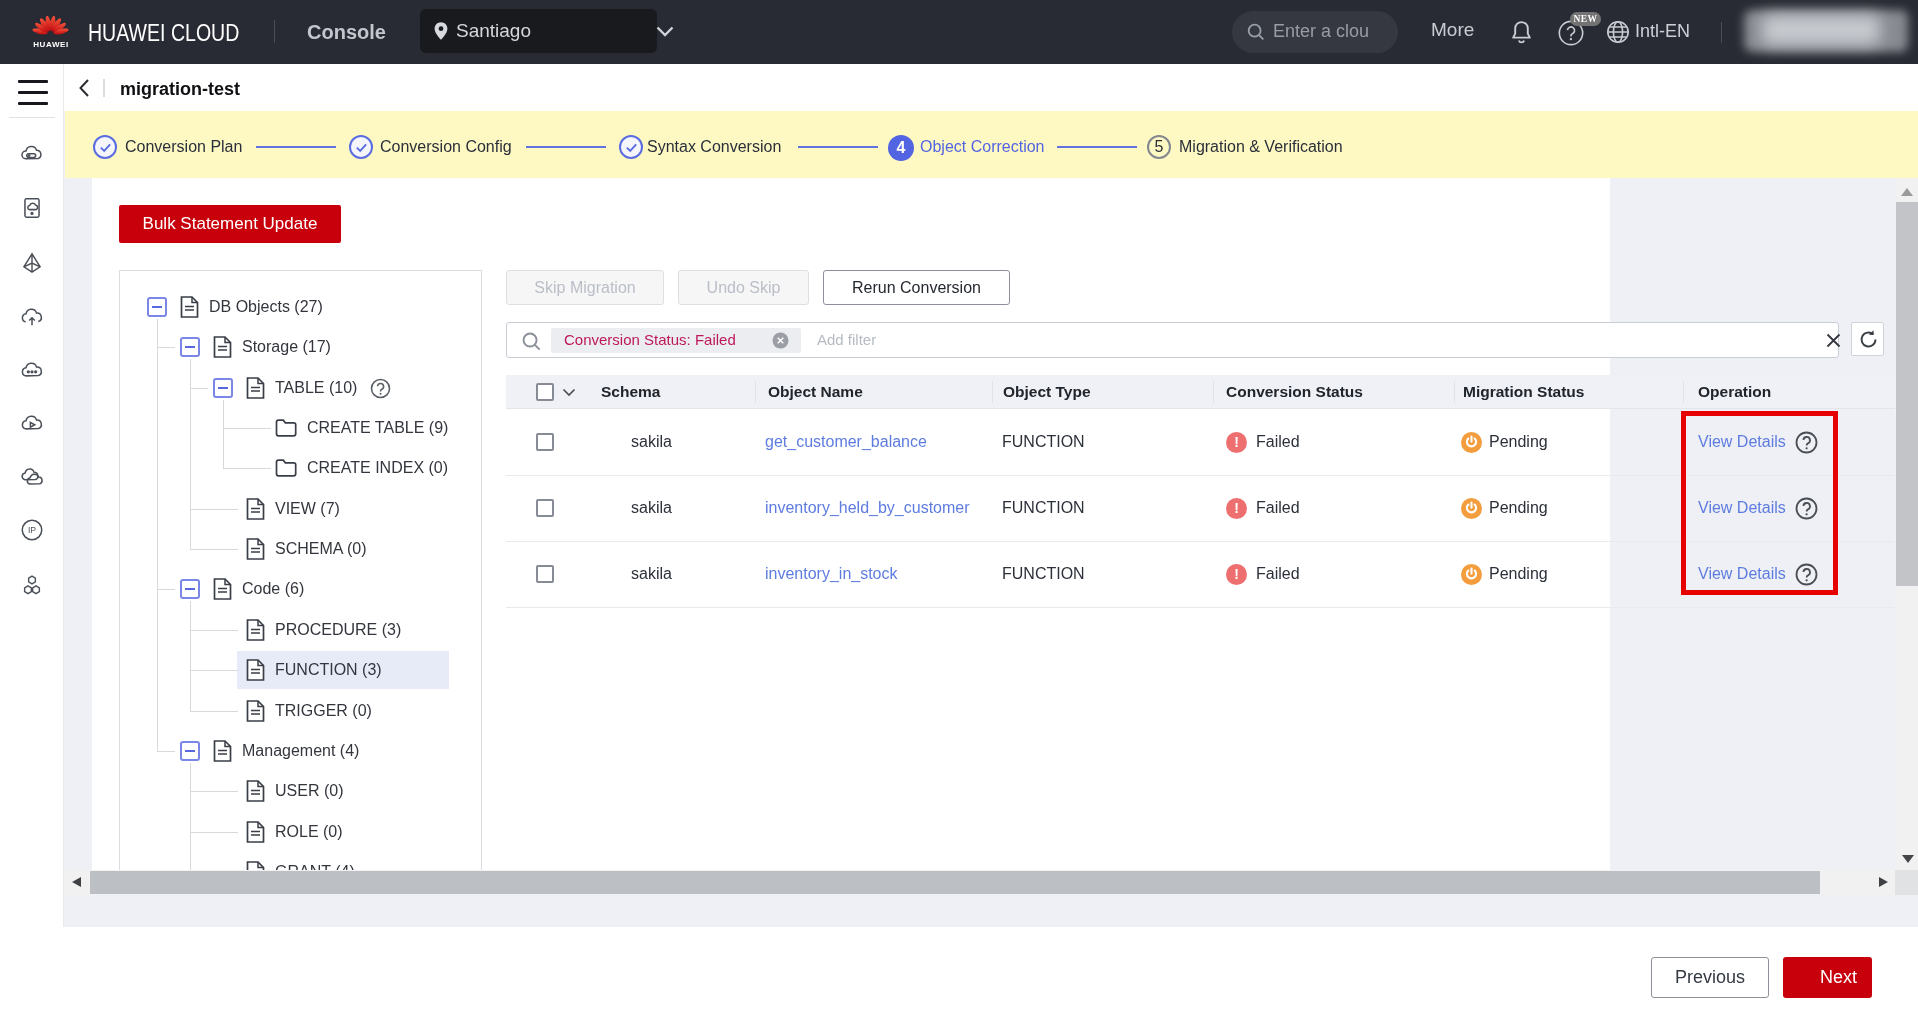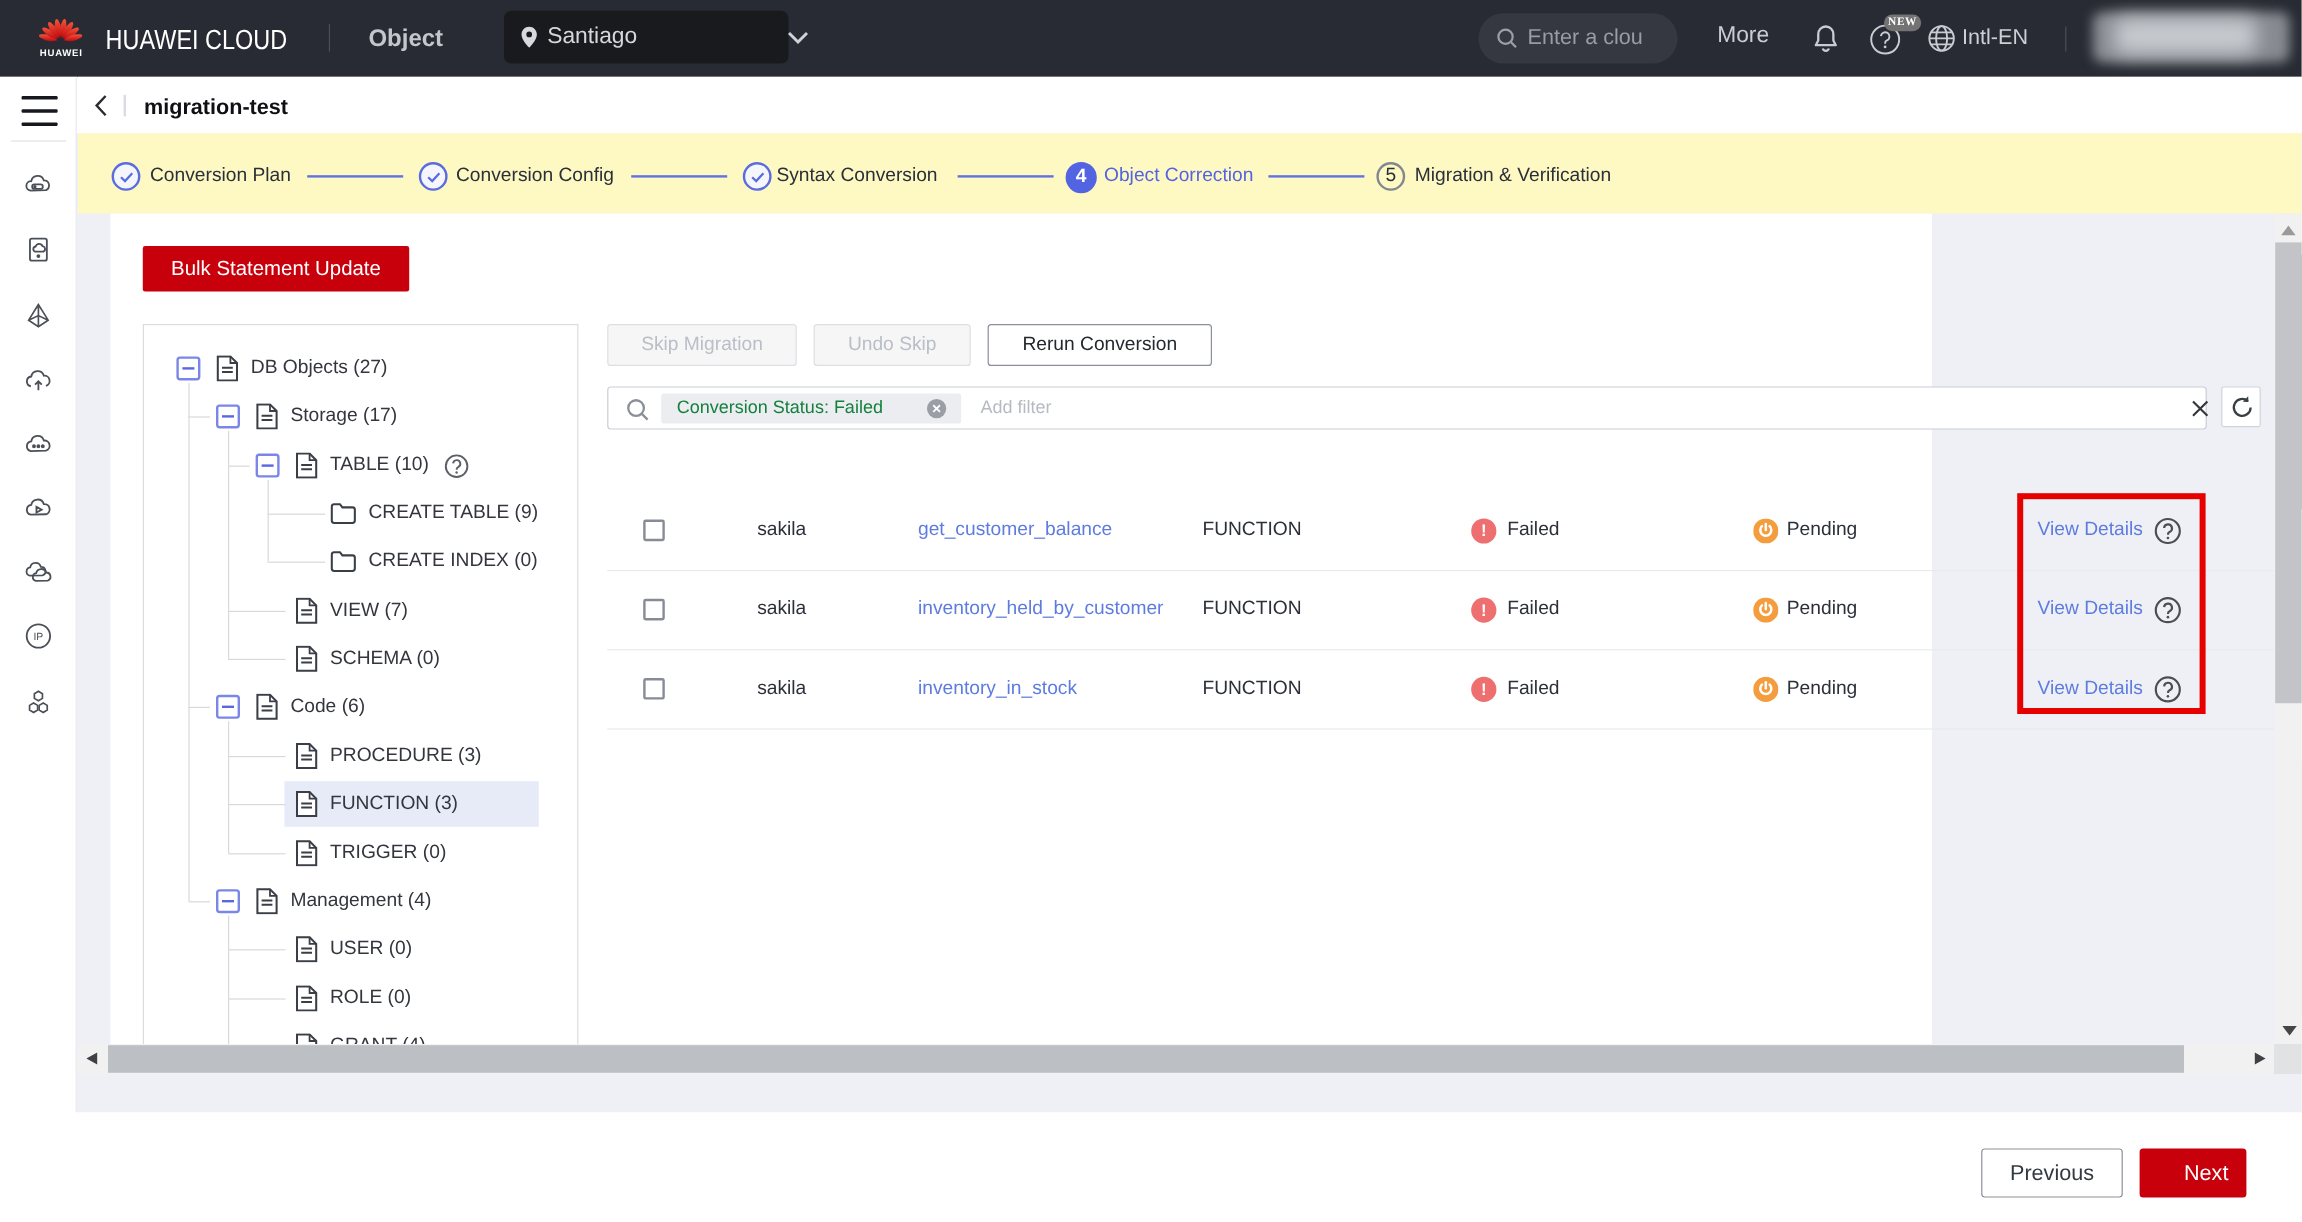--- a/index.html
+++ b/index.html
@@ -43,21 +43,21 @@
 .ttxt { position:absolute; font-size:16px; color:#33363d; white-space:nowrap; }
 .tguide { position:absolute; background:#d9d9dc; }
 #fhl { position:absolute; left:117px; top:380px; width:212px; height:38px; background:#e7ebf8; }
 
 .btn { position:absolute; top:92px; height:35px; border-radius:3px; font-size:16px; text-align:center; line-height:33px; }
 .btn.dis { background:#f6f6f7; border:1px solid #dddfe3; color:#babec7; }
 .btn.en { background:#fff; border:1px solid #8c909a; color:#24292f; }
 
 #filter { position:absolute; left:414px; top:144px; width:1333px; height:36px; border:1px solid #c9cdd5; border-radius:3px; background:#fff; }
 #ftag { position:absolute; left:44px; top:5px; width:250px; height:25px; background:#ebedf0; border-radius:2px; }
-#ftag span { position:absolute; left:13px; top:3px; font-size:15px; color:#15803d; }
+#ftag span { position:absolute; left:13px; top:3px; font-size:15px; color:#be185d; }
 #faddf { position:absolute; left:310px; top:8px; font-size:15px; color:#b6bac2; }
 #frefresh { position:absolute; left:1759px; top:144px; width:33px; height:34px; border:1px solid #d0d3da; border-radius:2px; background:#fff; }
 
 #thead { position:absolute; left:414px; top:197px; width:1389px; height:34px; background:#eff1f6; border-bottom:1px solid #e3e5ea; }
 .th { position:absolute; top:8px; font-size:15.5px; font-weight:bold; color:#20242c; }
 .thdiv { position:absolute; top:6px; width:1px; height:22px; background:#dfe2e8; }
 .cbox { position:absolute; width:18px; height:18px; border:2px solid #878b95; border-radius:2px; background:#fff; }
 .rowsep { position:absolute; left:414px; width:1389px; height:1px; background:#e8eaed; }
 .td { position:absolute; font-size:16px; color:#2c3039; white-space:nowrap; }
 .tdlink { position:absolute; font-size:16px; color:#5e7ce0; white-space:nowrap; }
@@ -95,21 +95,21 @@
     <path d="M48.3 65.2 Q58.1 41.9 43.8 18.2 Q37.7 10.2 35.0 19.9 Q30.6 47.2 48.3 65.2 Z"></path>
     <path d="M51.7 65.2 Q69.4 47.2 65.0 19.9 Q62.3 10.2 56.2 18.2 Q41.9 41.9 51.7 65.2 Z"></path>
     <path d="M54.8 66.4 Q78.0 56.3 84.0 29.2 Q85.0 19.2 76.4 24.4 Q54.4 41.2 54.8 66.4 Z"></path>
     <path d="M57.3 68.7 Q82.5 67.9 98.1 45.0 Q102.8 36.1 92.9 37.7 Q66.2 45.1 57.3 68.7 Z"></path>
     <path d="M58.7 71.8 Q82.5 80.3 105.4 64.8 Q113.1 58.3 103.2 56.1 Q75.7 53.2 58.7 71.8 Z"></path>
     </g>
   </svg>
   <div class="hwtxt">HUAWEI</div>
   <div id="hcloud">HUAWEI CLOUD</div>
   <div class="sep" style="left:274px;top:20px;height:23px;"></div>
-  <div id="console">Object</div>
+  <div id="console">Console</div>
   <div id="region">
     <svg class="abs" style="left:10px;top:11px;" width="22" height="22" viewBox="0 0 24 24">
         <path fill="#d6d9dd" d="M12 2.5c-3.9 0-7 3.1-7 7 0 5.2 7 12 7 12s7-6.8 7-12c0-3.9-3.1-7-7-7zm0 9.6a2.6 2.6 0 1 1 0-5.2 2.6 2.6 0 0 1 0 5.2z"></path>
       </svg>
     <div class="rtxt">Santiago</div>
     <svg class="abs" style="left:236px;top:17px;" width="18" height="11" viewBox="0 0 18 11">
         <path d="M1.5 1.5 L9 9 L16.5 1.5" fill="none" stroke="#cfd3d9" stroke-width="2.4"></path>
       </svg>
   </div>
   <div id="srch">
@@ -375,20 +375,37 @@
 <svg class="abs" style="left:1319px;top:10px;" width="15" height="15" viewBox="0 0 15 15">
         <path d="M1.5 1.5 L13.5 13.5 M13.5 1.5 L1.5 13.5" stroke="#33373d" stroke-width="1.8"></path>
       </svg>
 </div>
 <div id="frefresh">
       <svg class="abs" style="left:6px;top:6px;" width="21" height="21" viewBox="0 0 21 21">
         <path d="M17.5 10.5 a7 7 0 1 1 -2.3-5.2" fill="none" stroke="#3a3e45" stroke-width="1.9"></path>
         <path d="M15.5 1.2 L15.7 5.9 L11 5.7 Z" fill="#3a3e45"></path>
       </svg>
     </div>
+<div id="thead">
+<div class="cbox" style="left:30px;top:8px;"></div>
+<svg class="abs" style="left:56px;top:13px;" width="14" height="9" viewBox="0 0 14 9">
+        <path d="M1.5 1.5 L7 7 L12.5 1.5" fill="none" stroke="#4b4f57" stroke-width="1.7"></path>
+      </svg>
+<div class="th" style="left:95px;">Schema</div>
+<div class="th" style="left:262px;">Object Name</div>
+<div class="th" style="left:497px;">Object Type</div>
+<div class="th" style="left:720px;">Conversion Status</div>
+<div class="th" style="left:957px;">Migration Status</div>
+<div class="th" style="left:1192px;">Operation</div>
+<div class="thdiv" style="left:249px;"></div>
+<div class="thdiv" style="left:486px;"></div>
+<div class="thdiv" style="left:707px;"></div>
+<div class="thdiv" style="left:948px;"></div>
+<div class="thdiv" style="left:1177px;"></div>
+</div>
 <div class="rowsep" style="top:297px;"></div>
 <div class="rowsep" style="top:363px;"></div>
 <div class="rowsep" style="top:429px;"></div>
 <div class="cbox" style="left:444px;top:255px;"></div>
 <div class="td" style="left:539px;top:255px;">sakila</div>
 <div class="tdlink" style="left:673px;top:255px;">get_customer_balance</div>
 <div class="td" style="left:910px;top:255px;">FUNCTION</div>
 <div class="sicn fail" style="left:1134px;top:254px;"></div>
 <div class="abs" style="left:1134px;top:254px;width:21px;text-align:center;color:#fff;font-size:14px;font-weight:bold;line-height:21px;">!</div>
 <div class="td" style="left:1164px;top:255px;">Failed</div>

